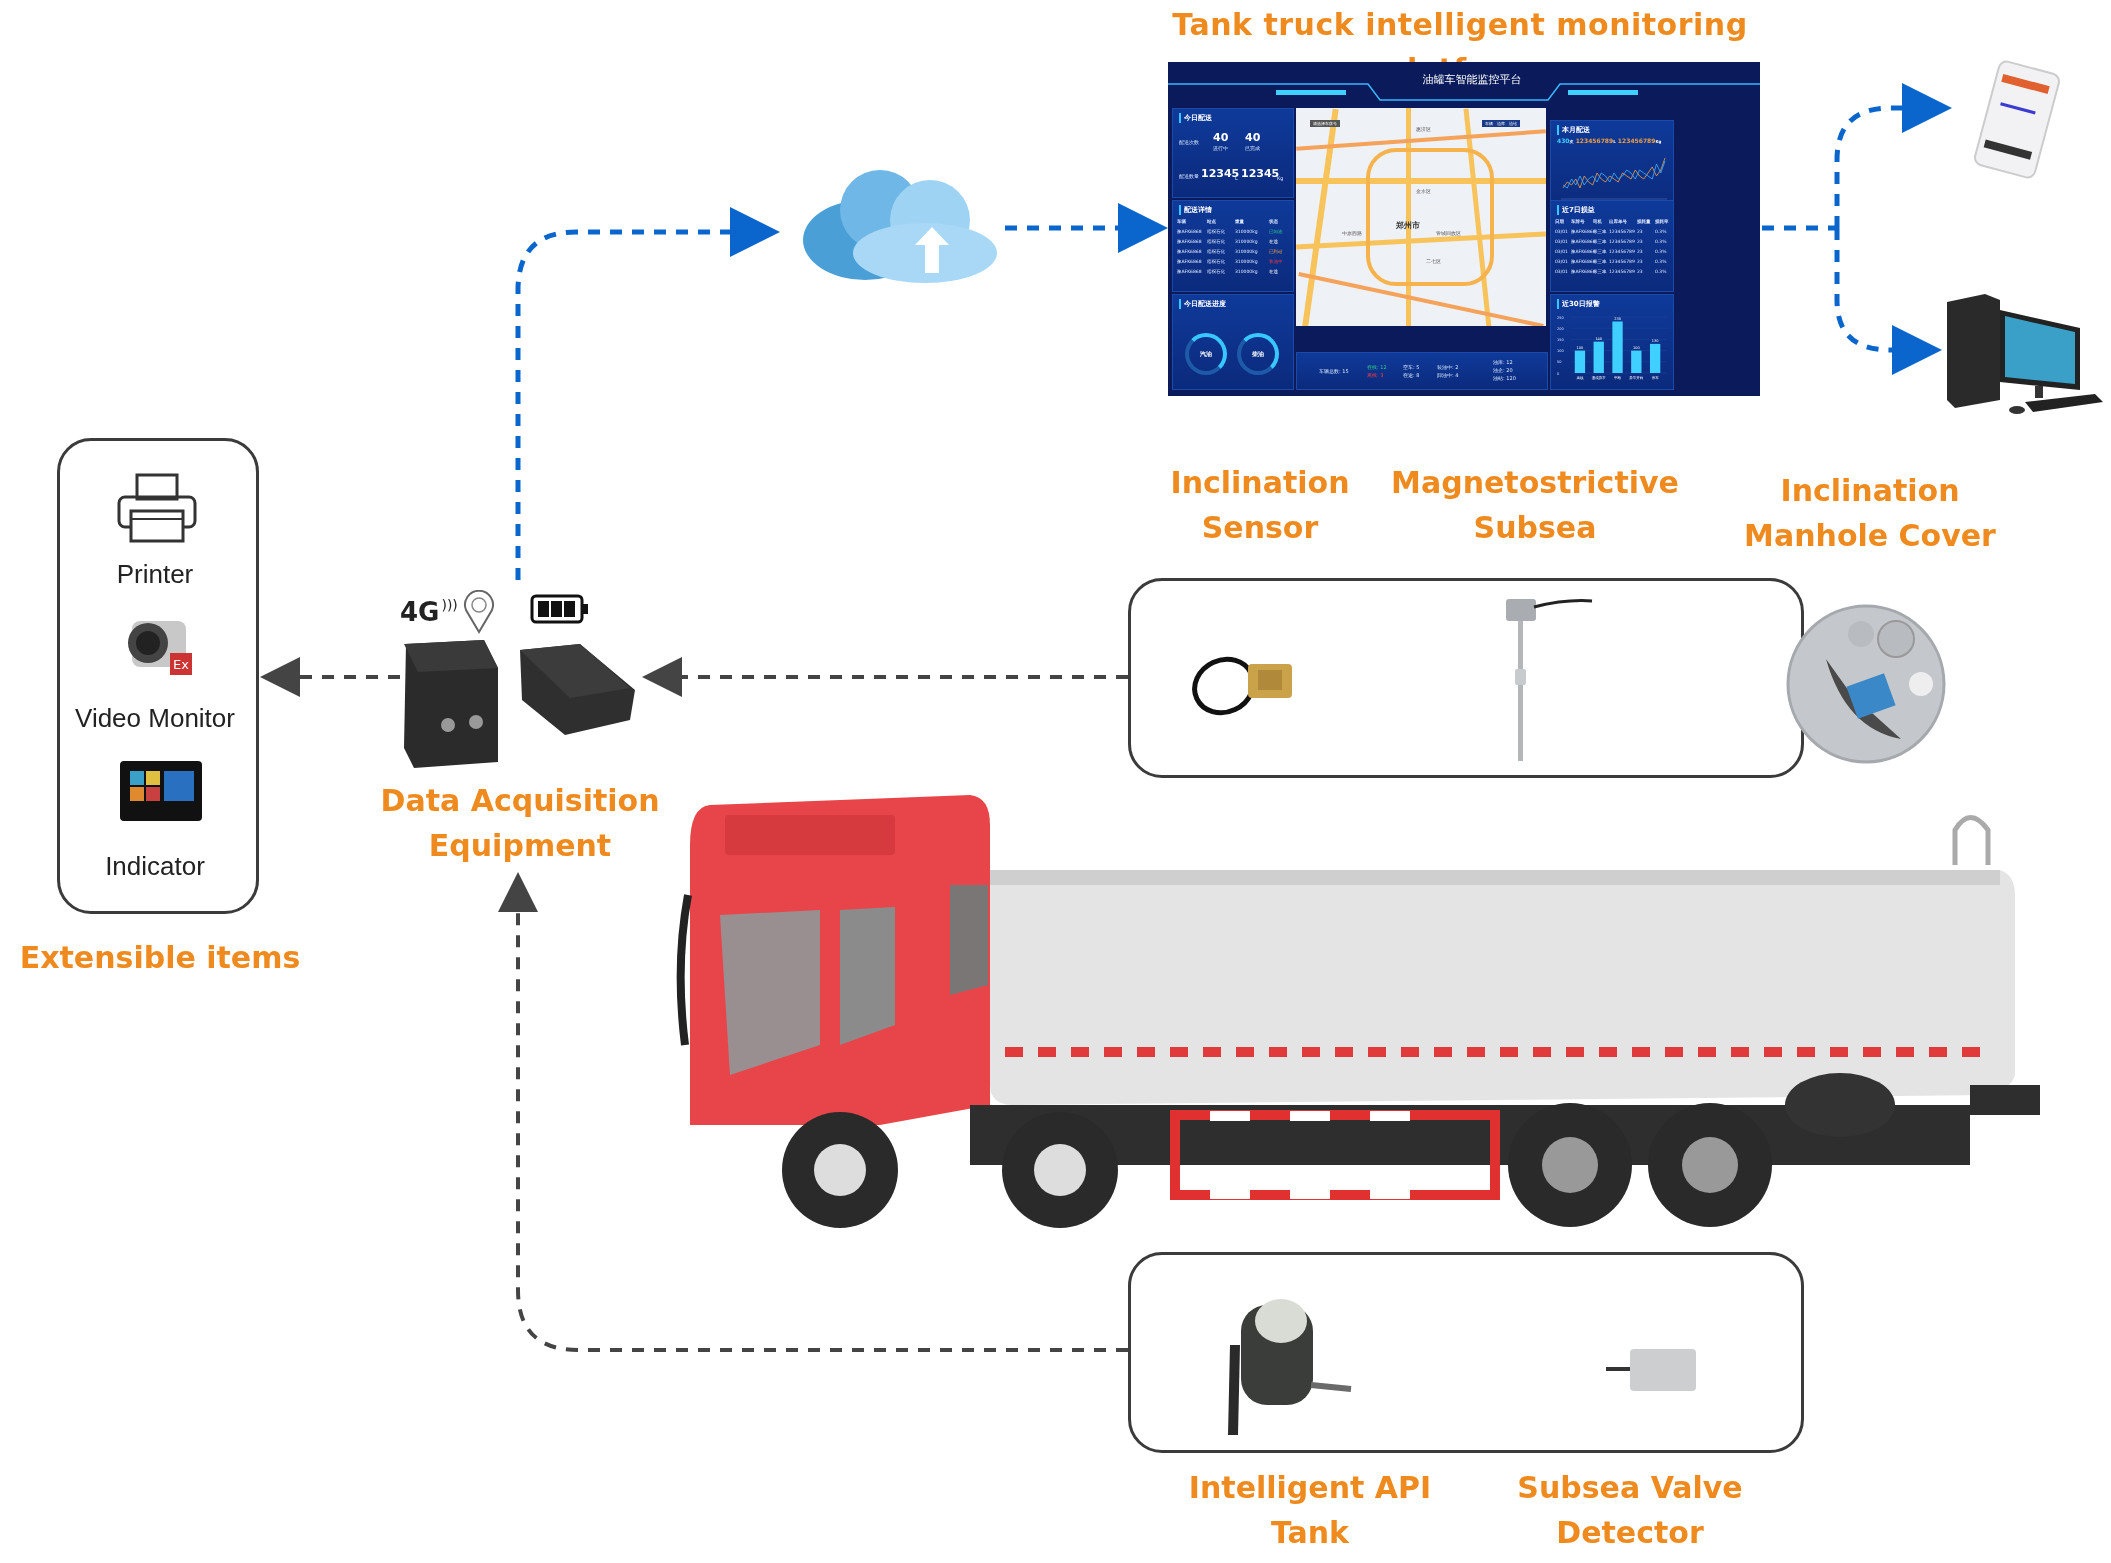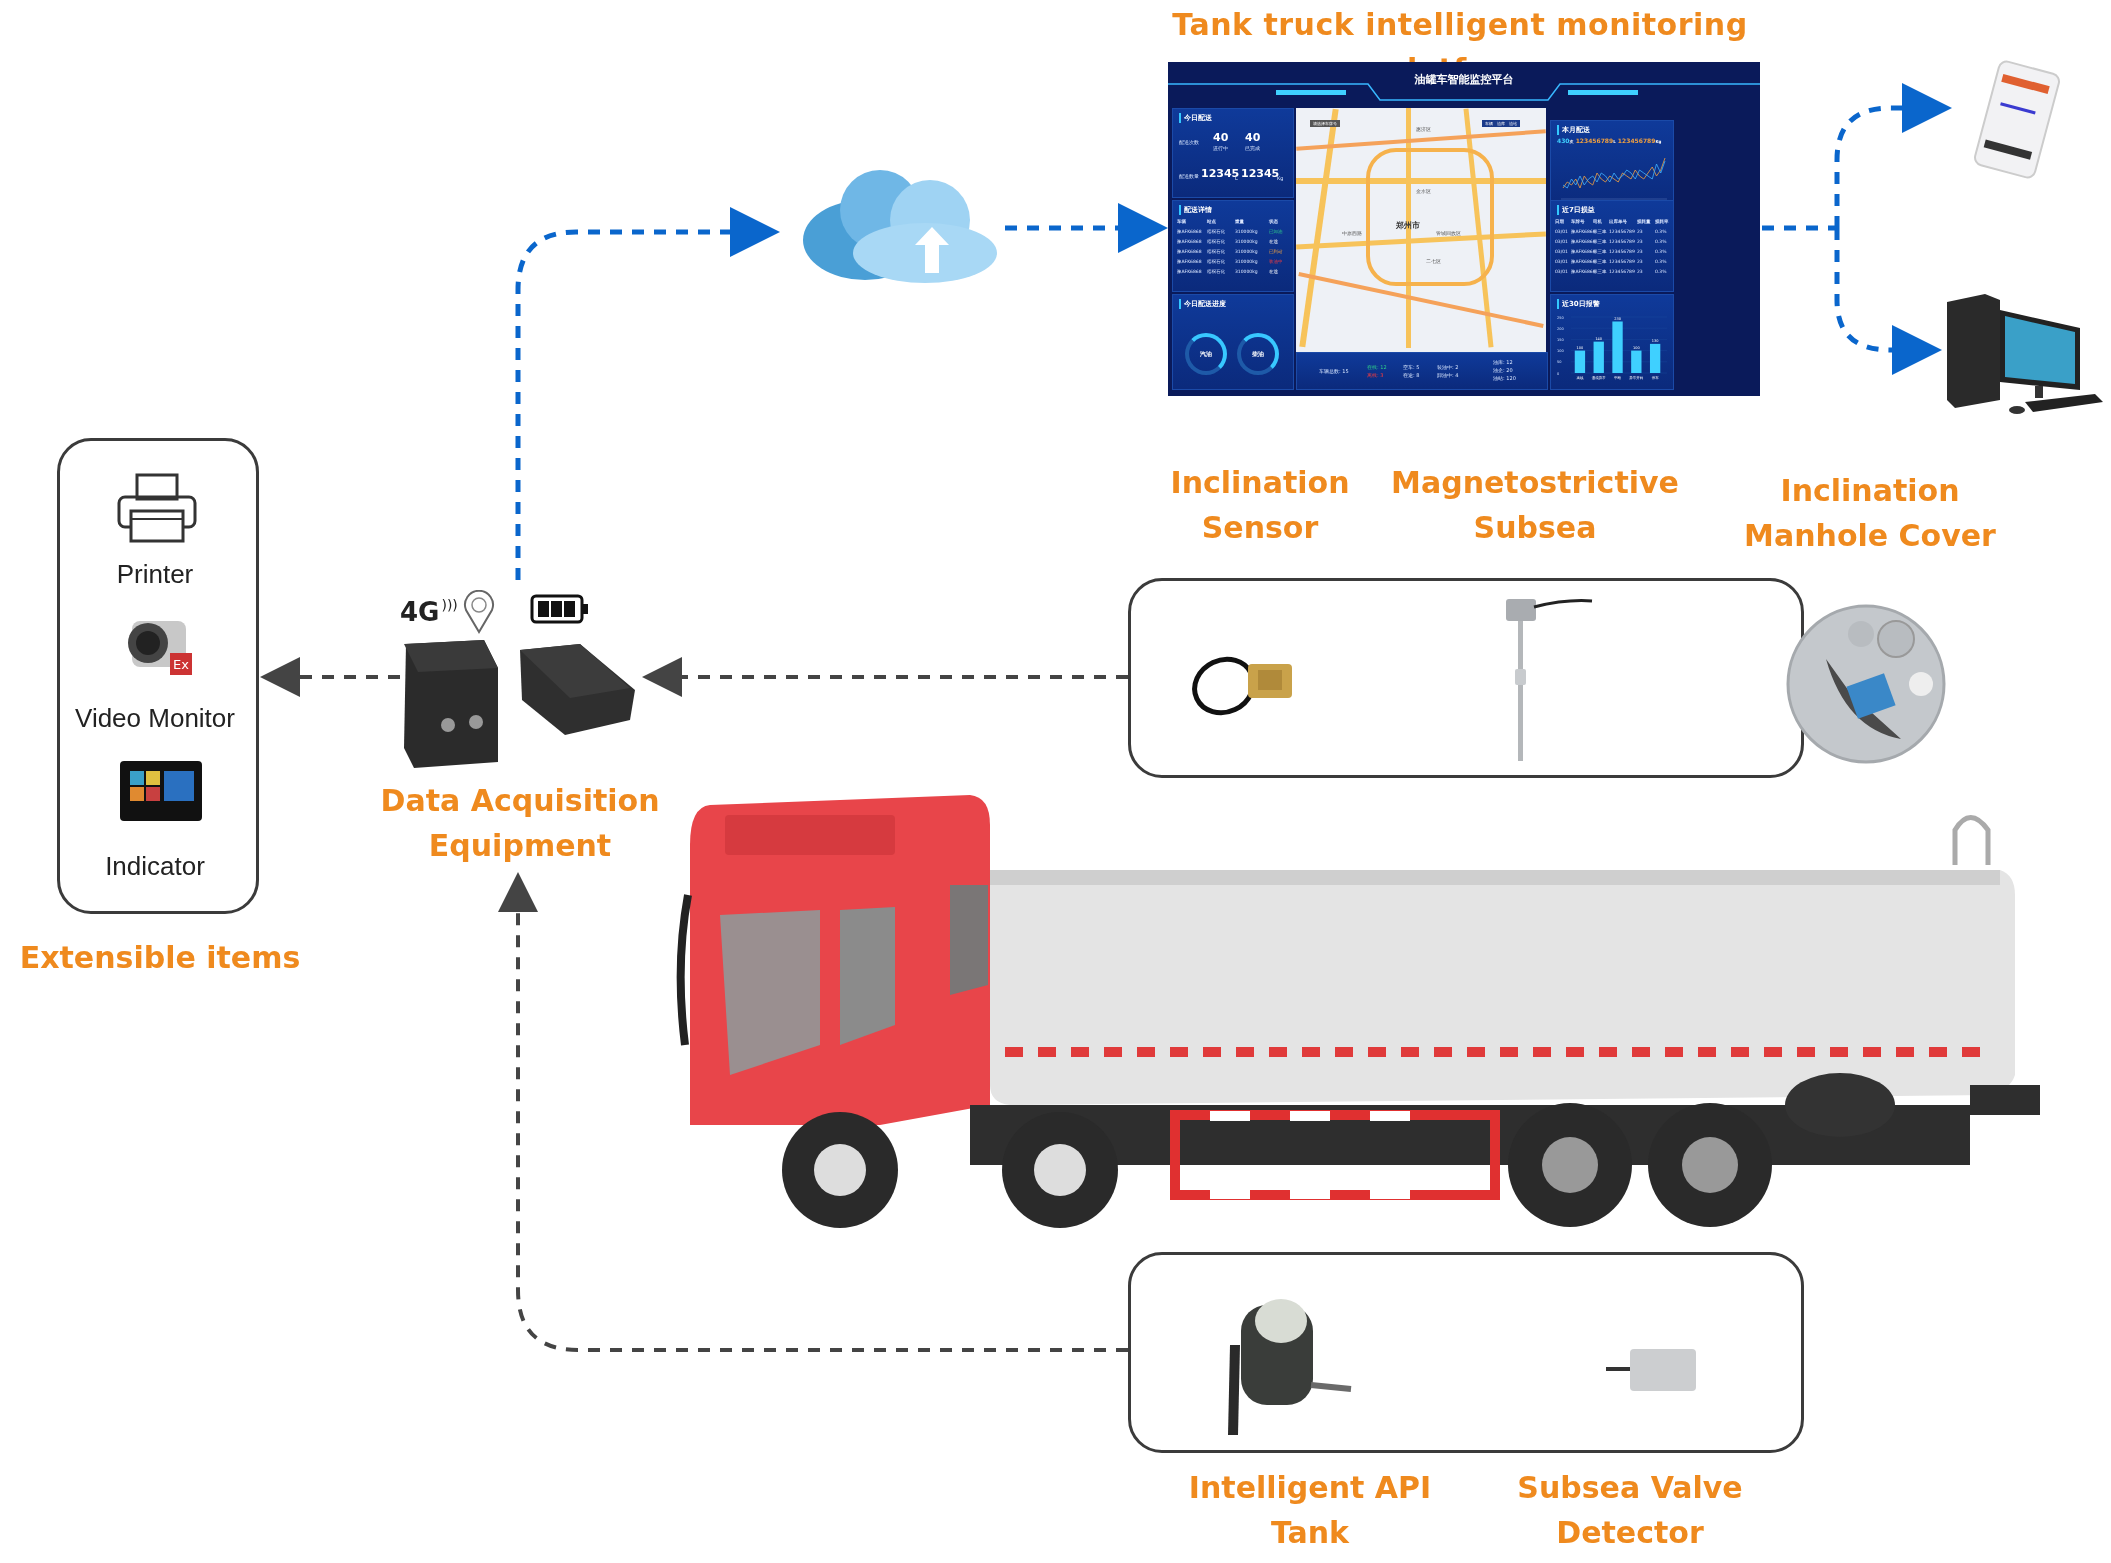--- a/index.html
+++ b/index.html
@@ -8,26 +8,26 @@
   .orange{color:#ef8a1e;font-weight:bold;font-family:"DejaVu Sans",sans-serif;text-align:center;line-height:1.5;}
   .t-top{font-size:30px;letter-spacing:0.5px;}
   .t-lbl{font-size:30px;}
   .rbox{position:absolute;border:3px solid #3b3b3b;border-radius:34px;background:#fff;}
   .ext-lbl{font-family:"Liberation Sans",sans-serif;font-size:26px;color:#222;text-align:center;position:absolute;width:190px;}
   svg.lines{position:absolute;left:0;top:0;pointer-events:none;}
 
   
   #dash{left:1168px;top:62px;width:592px;height:334px;background:#0a1a5a;overflow:hidden;}
   .dhead{position:absolute;left:0;top:0;width:592px;height:40px;}
-  .dtitle{position:absolute;left:0;top:10px;width:592px;text-align:center;color:#fff;font-size:11px;font-weight:bold;}
+  .dtitle{position:absolute;left:8px;top:10px;width:592px;text-align:center;color:#fff;font-size:11px;font-weight:normal;}
   .panel{position:absolute;background:linear-gradient(180deg,#0f3a9a,#0b2a7c);border:1px solid #1b4aa8;}
   .ptitle{position:absolute;left:6px;top:4px;color:#fff;font-size:7px;font-weight:bold;border-left:2px solid #33c8ff;padding-left:3px;}
   .small{font-size:5px;color:#d8e6ff;position:absolute;}
   .num{font-size:11px;font-weight:bold;color:#fff;position:absolute;}
-  .map{position:absolute;left:128px;top:46px;width:250px;height:244px;background:#eef1f6;overflow:hidden;}
+  .map{position:absolute;left:128px;top:46px;width:250px;height:218px;background:#eef1f6;overflow:hidden;}
   .road{position:absolute;background:#f7c35a;}
   .road2{position:absolute;background:#f5a25a;}
   .mrow{position:absolute;left:4px;font-size:4.5px;color:#dce7ff;white-space:nowrap;}
   .mrow span{display:inline-block;}
   .gauge{position:absolute;width:34px;height:34px;border-radius:50%;border:4px solid #1e5aa8;border-top-color:#38c8ff;border-right-color:#38c8ff;color:#fff;font-size:6px;display:flex;align-items:center;justify-content:center;font-weight:bold;}
 </style>
 </head>
 <body>
 
 <svg class="lines" width="2111" height="1563">

